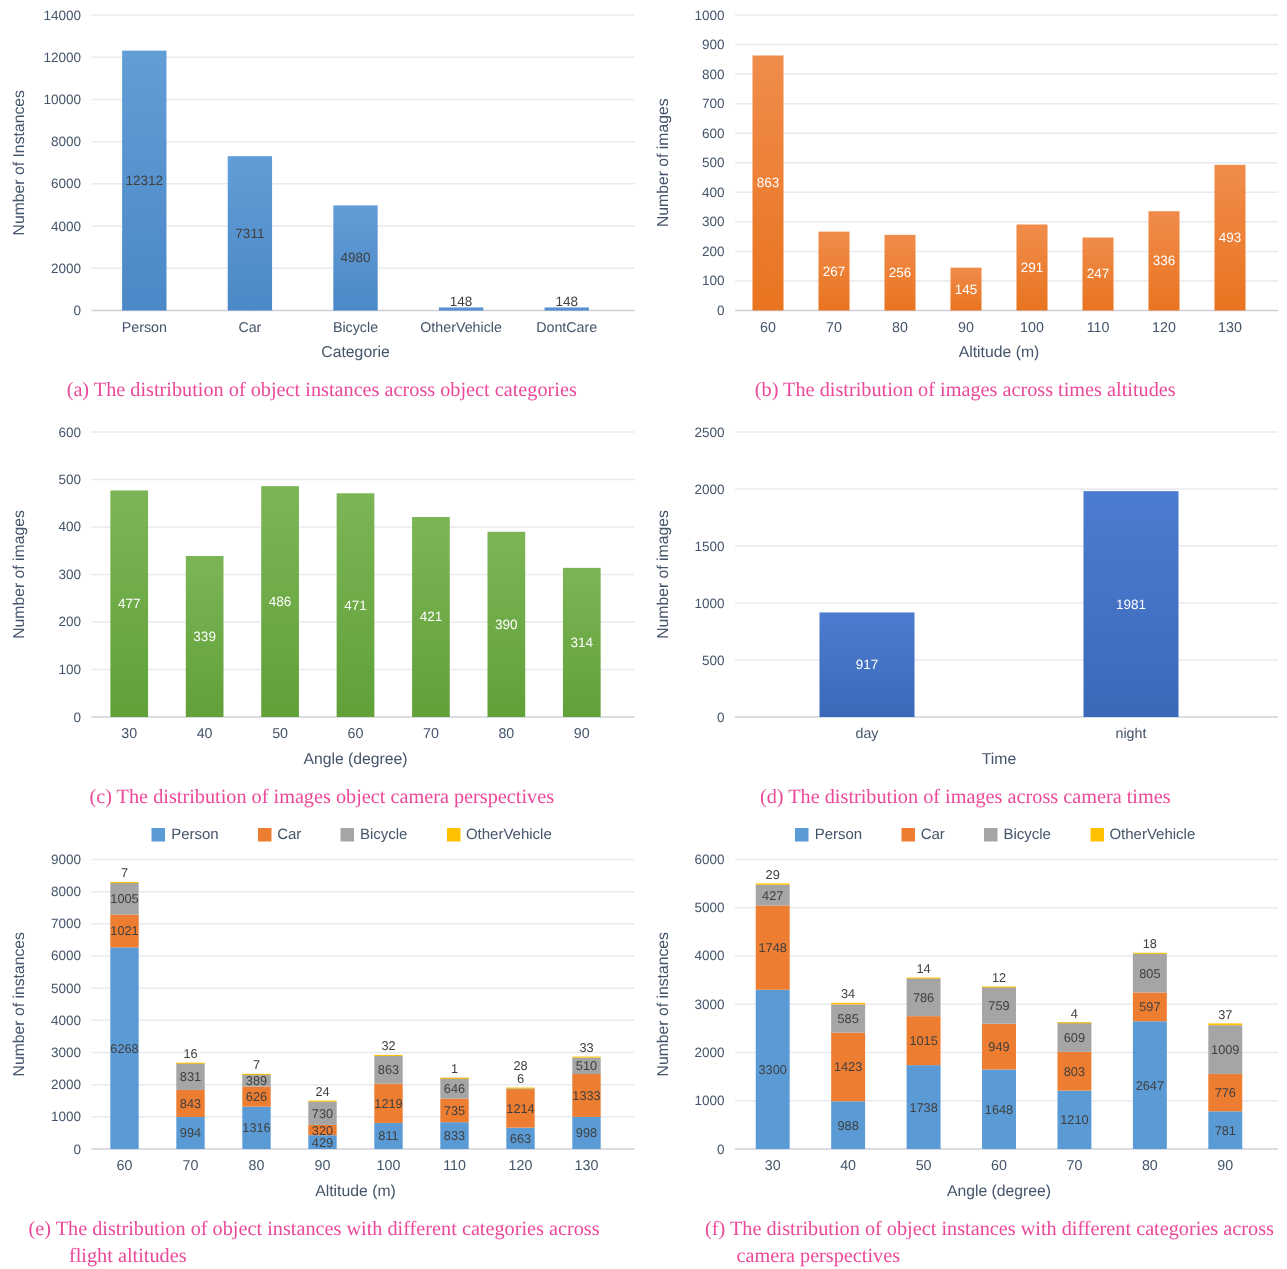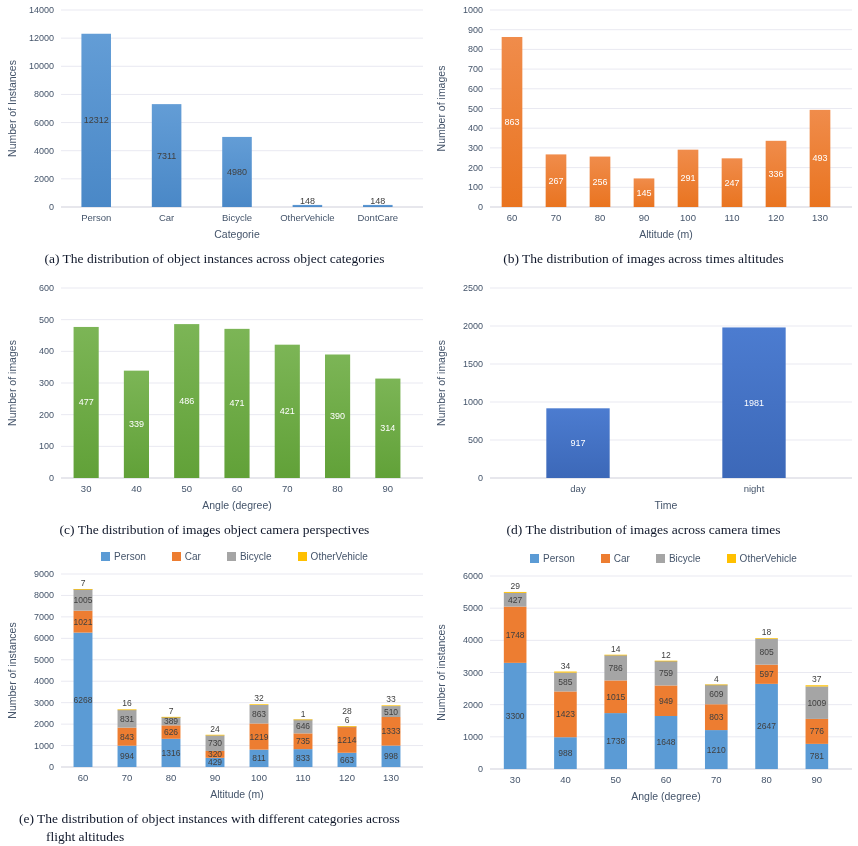--- a/index.html
+++ b/index.html
@@ -10,21 +10,21 @@
   }
   .panel{overflow:hidden;display:flex;flex-direction:column;align-items:center;}
   .panel.row2{padding-top:8px;box-sizing:border-box;}
   .panel.row3{padding-top:5px;box-sizing:border-box;}
   .chart-box{width:420px;}
   .legend{display:flex;justify-content:center;gap:26px;height:16px;align-items:center;
     font-size:10px;color:#44546A;margin-left:40px;}
   .legend-item{display:inline-flex;align-items:center;gap:4px;}
   .swatch{width:9px;height:9px;display:inline-block;}
   .caption{
-    font-family:"Liberation Serif",serif;font-size:13.5px;color:#0f172a;
+    font-family:"Liberation Serif",serif;font-size:13.5px;color:#ec4899;
     line-height:1.35;width:100%;box-sizing:border-box;margin-top:3px;
   }
   .cap-center{text-align:center;}
   .cap-e{text-align:left;padding-left:46px;text-indent:-27px;padding-right:6px;}
   .cap-f{text-align:left;padding-left:62px;text-indent:-21px;padding-right:4px;}
   
   .tk{font-family:"Liberation Sans",sans-serif;font-size:9px;fill:#44546A;}
   .ct{font-family:"Liberation Sans",sans-serif;font-size:9.5px;fill:#44546A;}
   .ax{font-family:"Liberation Sans",sans-serif;font-size:10.5px;fill:#44546A;}
   .vl{font-family:"Liberation Sans",sans-serif;font-size:9px;}
@@ -432,15 +432,16 @@
           <text x="382.85714285714283" y="193.43891666666667" text-anchor="middle" class="sg">781</text>
           <rect x="371.54285714285714" y="152.91649999999998" width="22.62857142857143" height="24.961333333333357" fill="#ED7D31"></rect>
           <text x="382.85714285714283" y="168.39716666666666" text-anchor="middle" class="sg">776</text>
           <rect x="371.54285714285714" y="120.46033333333334" width="22.62857142857143" height="32.45616666666665" fill="#A5A5A5"></rect>
           <text x="382.85714285714283" y="139.68841666666665" text-anchor="middle" class="sg">1009</text>
           <rect x="371.54285714285714" y="119.27016666666667" width="22.62857142857143" height="1.19016666666667" fill="#FFC000"></rect>
           <text x="382.85714285714283" y="116.27016666666667" text-anchor="middle" class="sg">37</text>
           <text x="232" y="234" text-anchor="middle" class="ax">Angle (degree)</text>
           <text text-anchor="middle" class="ax" transform="translate(11 106.5) rotate(-90)">Number of instances</text>
         </svg></div>
+    <div class="caption cap-f">(f) The distribution of object instances with different categories across camera perspectives</div>
   </section>
 
 </div>
 
 </body></html>

